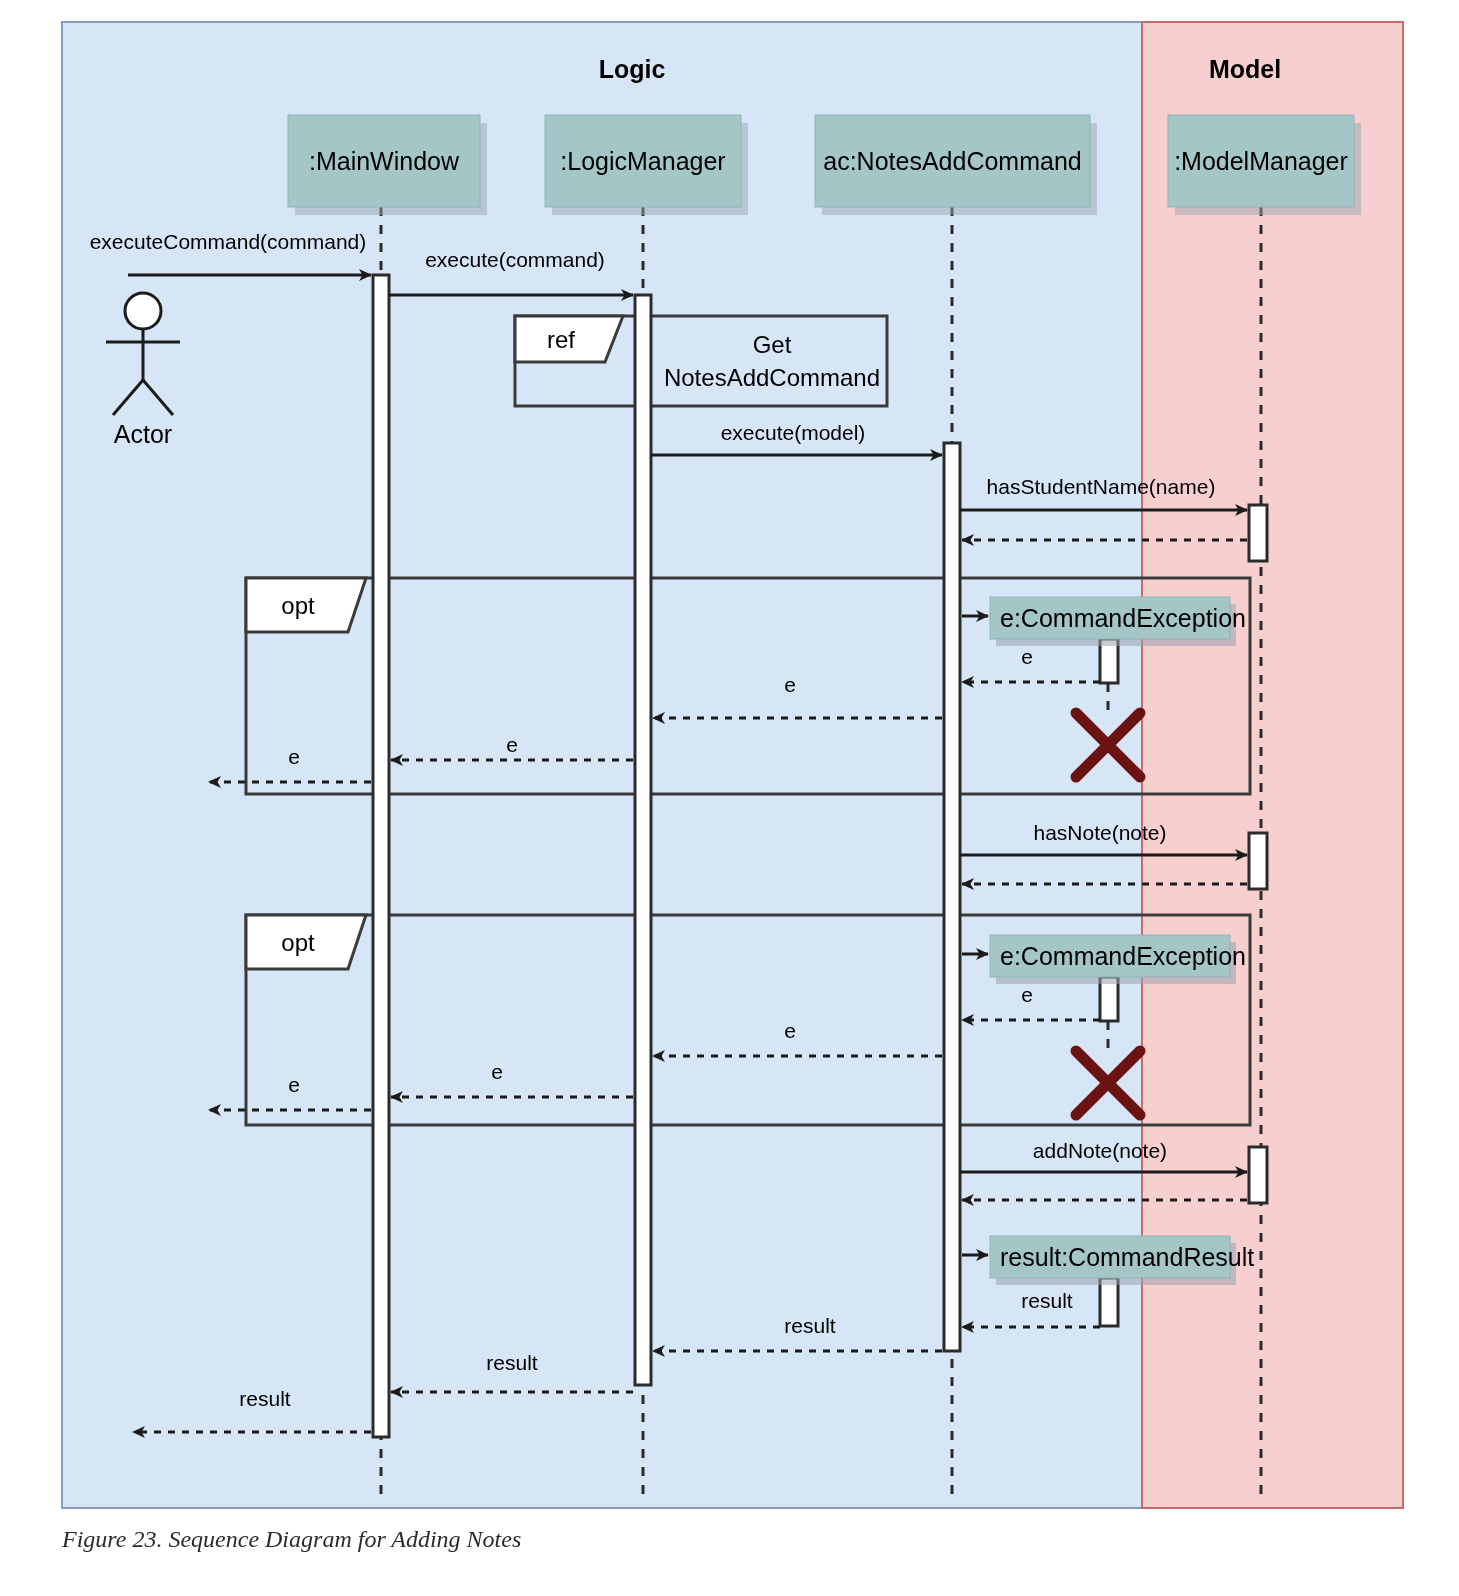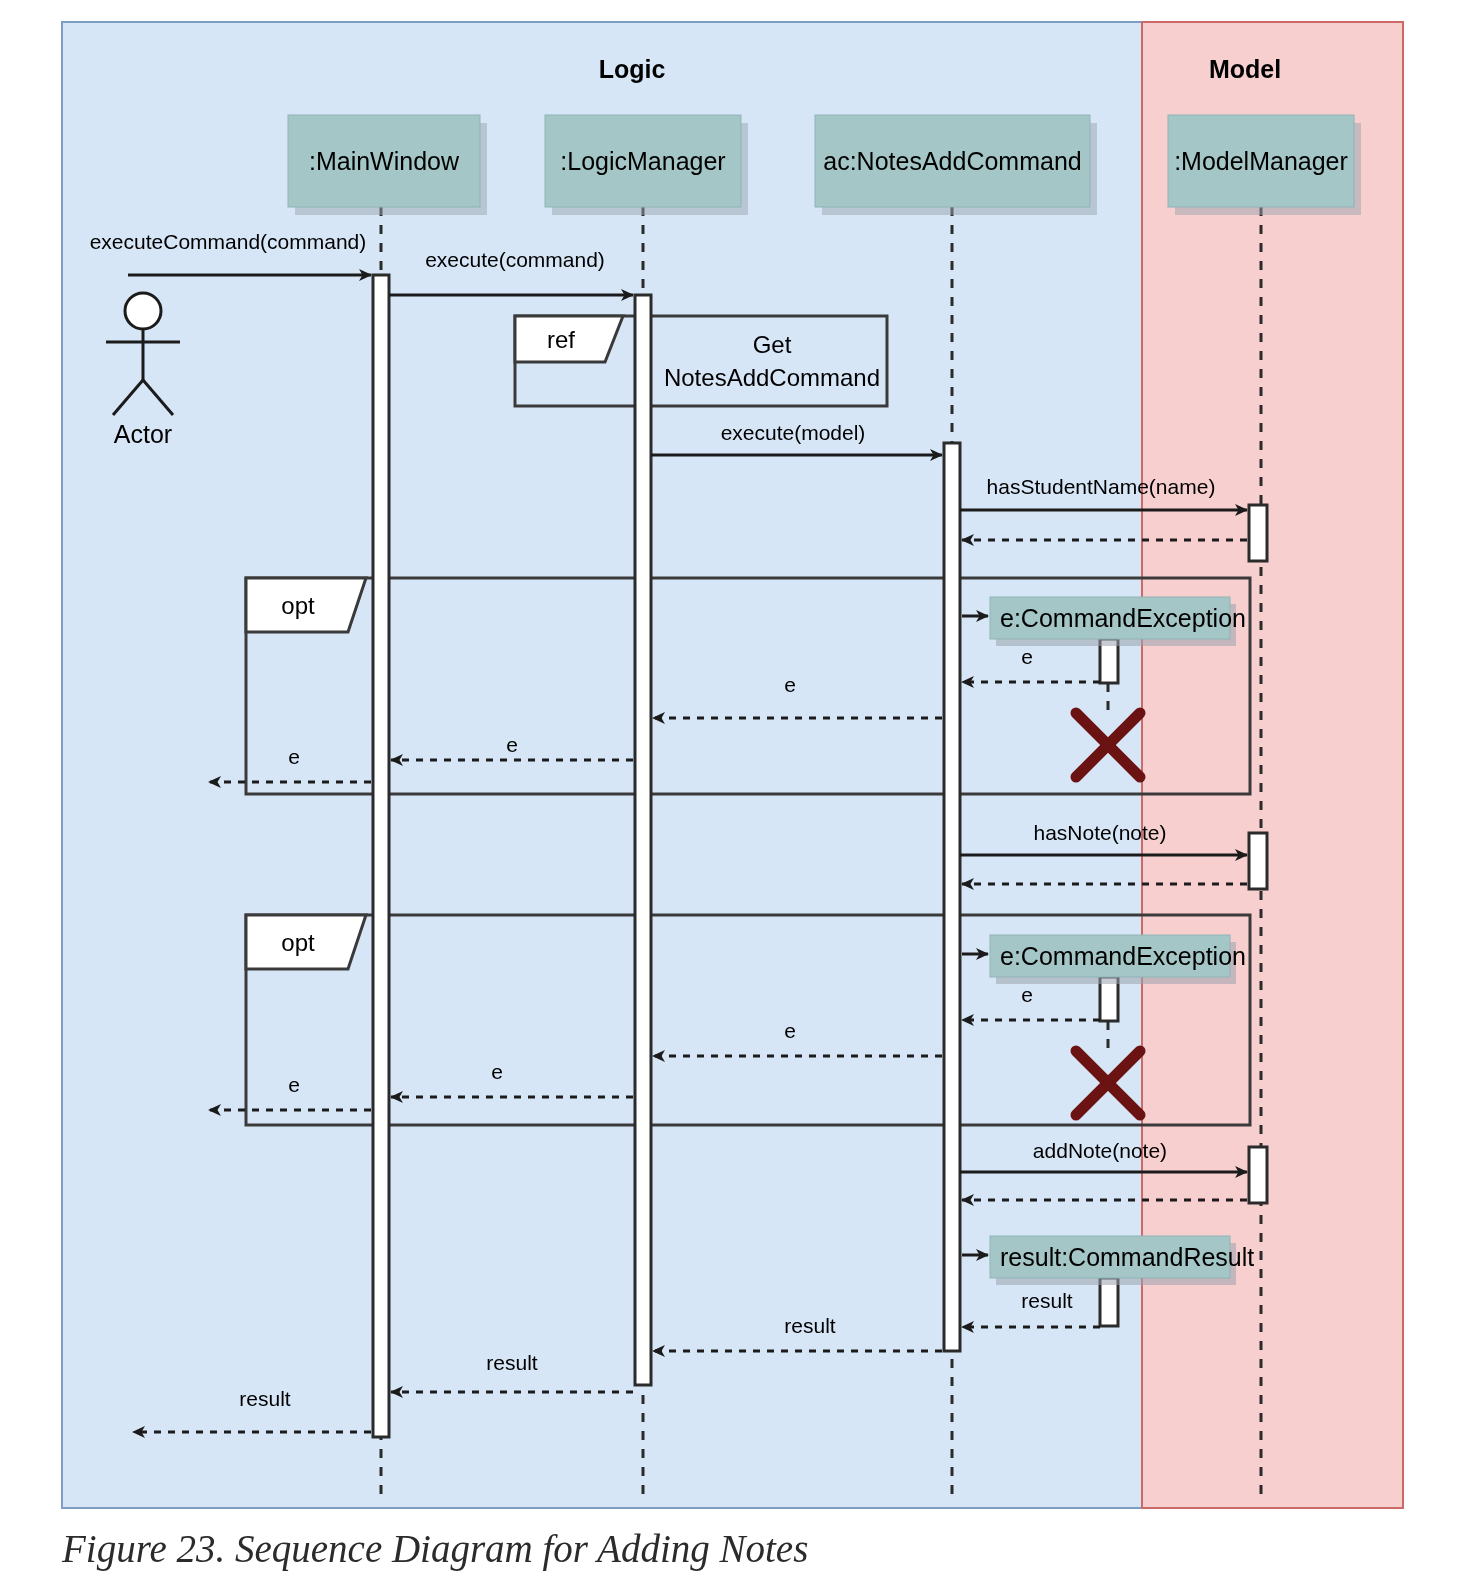--- a/index.html
+++ b/index.html
@@ -48,21 +48,21 @@
   }
   .actor-label {
     font-size: 25px;
   }
   .caption {
     position: absolute;
     left: 62px;
     top: 1526px;
     font-family: "Liberation Serif", serif;
     font-style: italic;
-    font-size: 39px;
+    font-size: 24px;
     color: #2b2b2b;
     white-space: nowrap;
     text-align: center;
   }
 </style>
 </head>
 <body>
 
 <div id="root">
 

